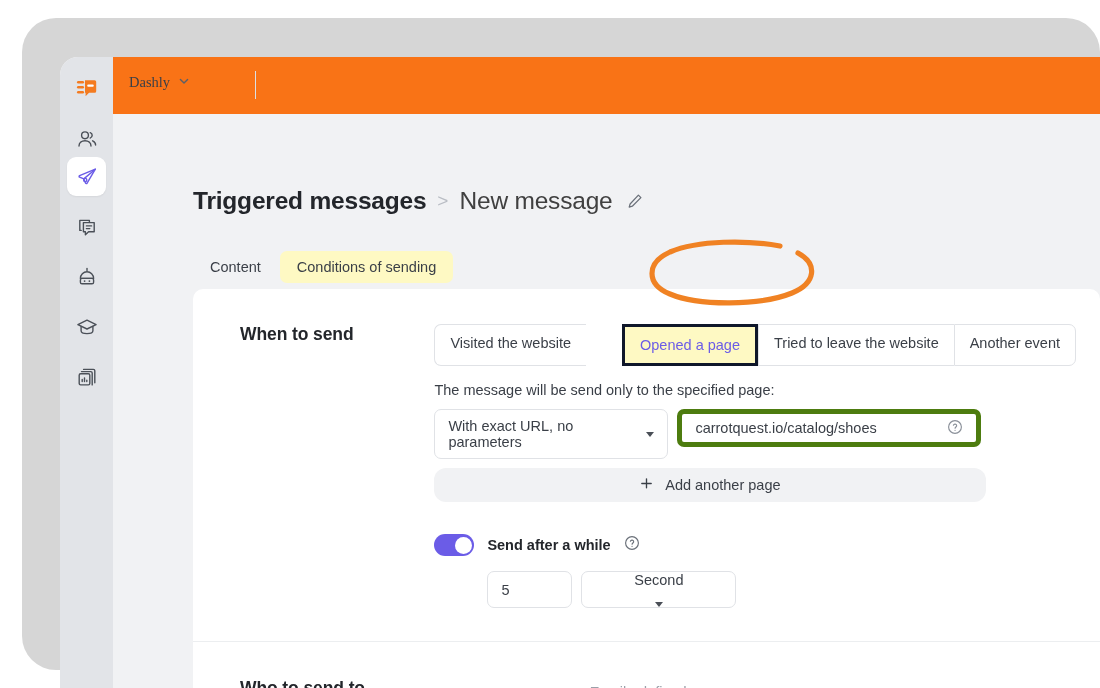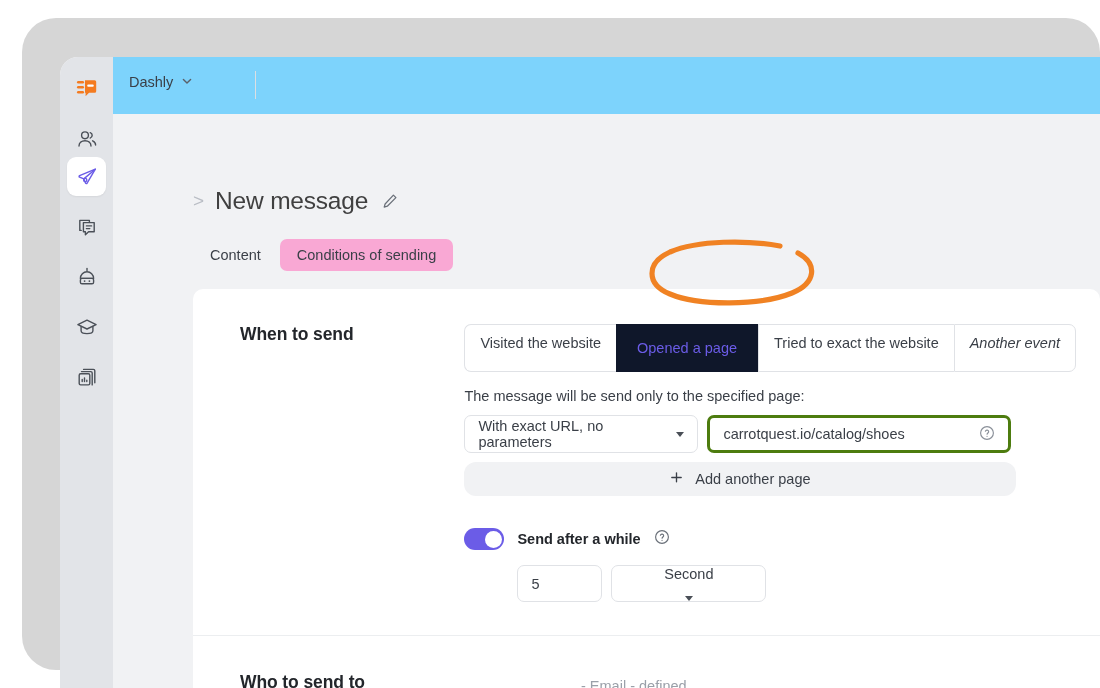--- a/index.html
+++ b/index.html
@@ -68,22 +68,23 @@
   }
   .side-item svg { display: block; }
 
   
   .topbar {
     position: absolute;
     left: 53px;
     top: 0;
     width: 987px;
     height: 57px;
-    background: #7dd3fc;
+    background: #f97316;
     border-bottom: 1px solid #e4e6e9;
+    font-family: Liberation Serif, serif;
   }
   .workspace-switch {
     position: absolute;
     left: 16px;
     top: 17px;
     display: flex;
     align-items: center;
     gap: 8px;
     font-size: 14.5px;
     color: #3a3f47;
@@ -139,21 +140,21 @@
     align-items: flex-end;
     gap: 2px;
   }
   .tab {
     padding: 8px 17px;
     font-size: 14.5px;
     color: #3a3f47;
     border-radius: 7px;
     cursor: pointer;
   }
-  .tab.selected { background: #f9a8d4; }
+  .tab.selected { background: #fef9c3; margin-top: 12px; }
 
   
   .card {
     position: absolute;
     left: 80px;
     top: 175px;
     width: 907px;
     background: #ffffff;
     border-radius: 10px 10px 0 0;
   }
@@ -183,62 +184,63 @@
     padding: 10px 15px;
     font-size: 14.5px;
     color: #3a3f47;
     background: #ffffff;
     border: 1px solid #e0e2e6;
     border-right: none;
     cursor: pointer;
     white-space: nowrap;
   }
   .trig:first-child { border-radius: 7px 0 0 7px; }
-  .trig:last-child { border-right: 1px solid #e0e2e6; border-radius: 0 7px 7px 0; font-style: italic; }
+  .trig:last-child { border-right: 1px solid #e0e2e6; border-radius: 0 7px 7px 0; }
   .trig.active {
     color: #6b5ce7;
-    background: #0f172a;
-    border: 6px solid #0f172a;
+    background: #fef9c3;
+    border: 3px solid #0f172a;
     position: relative;
     z-index: 2;
+    margin-left: 36px;
   }
 
   .hint {
     font-size: 14.5px;
     color: #3a3f47;
     margin-bottom: 11px;
   }
 
   .field-row { display: flex; gap: 9px; margin-bottom: 9px; }
 
   .select-box {
     display: flex;
     align-items: center;
     justify-content: space-between;
     gap: 12px;
-    height: 38px;
+    height: 50px;
     box-sizing: border-box;
     padding: 0 13px;
     background: #ffffff;
     border: 1px solid #e0e2e6;
     border-radius: 7px;
     font-size: 14.5px;
     color: #3a3f47;
     cursor: pointer;
   }
   .select-url { width: 234px; }
   .input-box {
     display: flex;
     align-items: center;
     justify-content: space-between;
     height: 38px;
     box-sizing: border-box;
     padding: 0 13px;
     background: #ffffff;
-    border: 3px solid #4d7c0f;
+    border: 5px solid #4d7c0f;
     border-radius: 7px;
     font-size: 14.5px;
     color: #3a3f47;
     width: 304px;
   }
   .caret {
     width: 0; height: 0;
     border-left: 4.5px solid transparent;
     border-right: 4.5px solid transparent;
     border-top: 5.5px solid #4a4f57;
@@ -399,20 +401,21 @@
             <path d="M2.4 4.4 6 8l3.6-3.6"></path>
           </svg>
         </span>
       </div>
       <div class="topbar-divider"></div>
     </div>
 
     <div class="content">
 
       <div class="breadcrumb">
+        <span class="bc-root">Triggered messages</span>
         <span class="bc-sep">&gt;</span>
         <span class="bc-current">New message</span>
         <span class="bc-edit">
           <svg width="18" height="18" viewBox="0 0 18 18" fill="none" stroke="#6a7079" stroke-width="1.25" stroke-linecap="round" stroke-linejoin="round">
             <path d="M12.4 3.1 14.9 5.6 6.3 14.2 3.2 15.1 4.1 12z"></path>
           </svg>
         </span>
       </div>
 
       <div class="tabs">
@@ -422,21 +425,21 @@
 
       <div class="card">
 
         <div class="section">
           <div class="sec-title">When to send</div>
           <div class="sec-body">
 
             <div class="trigger-group">
               <div class="trig">Visited the website</div>
               <div class="trig active">Opened a page</div>
-              <div class="trig">Tried to exact the website</div>
+              <div class="trig">Tried to leave the website</div>
               <div class="trig">Another event</div>
             </div>
 
             <div class="hint">The message will be send only to the specified page:</div>
 
             <div class="field-row">
               <div class="select-box select-url">
                 <span>With exact URL, no parameters</span>
                 <span class="caret"></span>
               </div>

